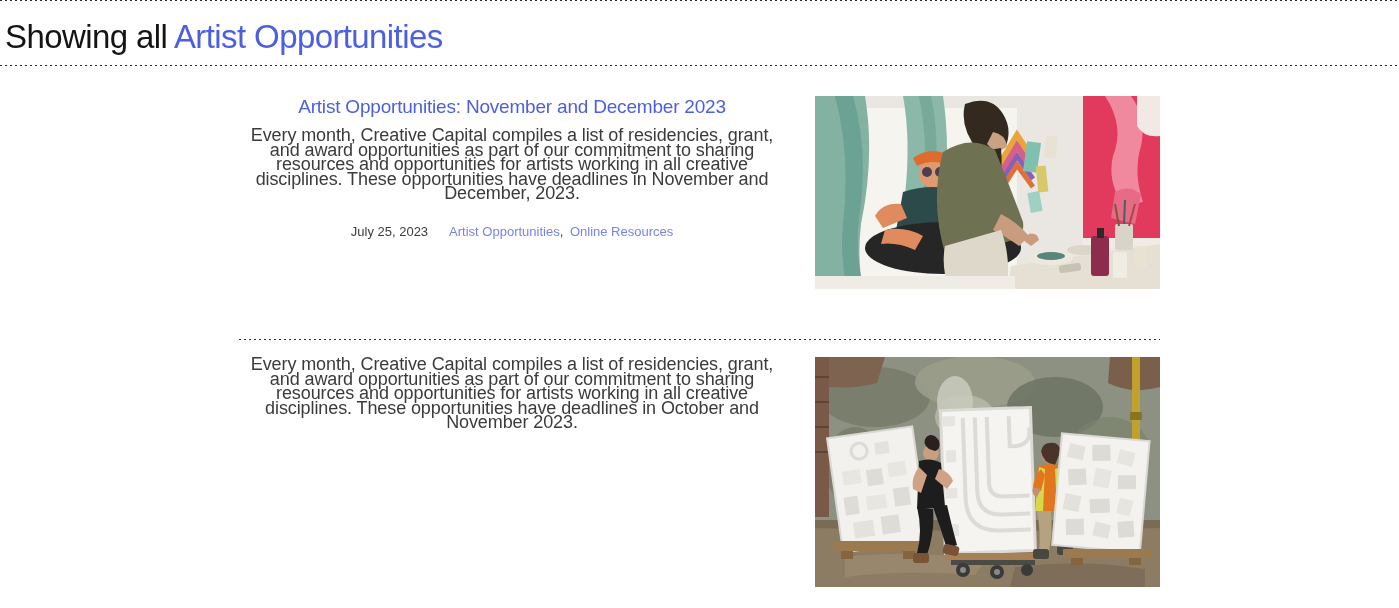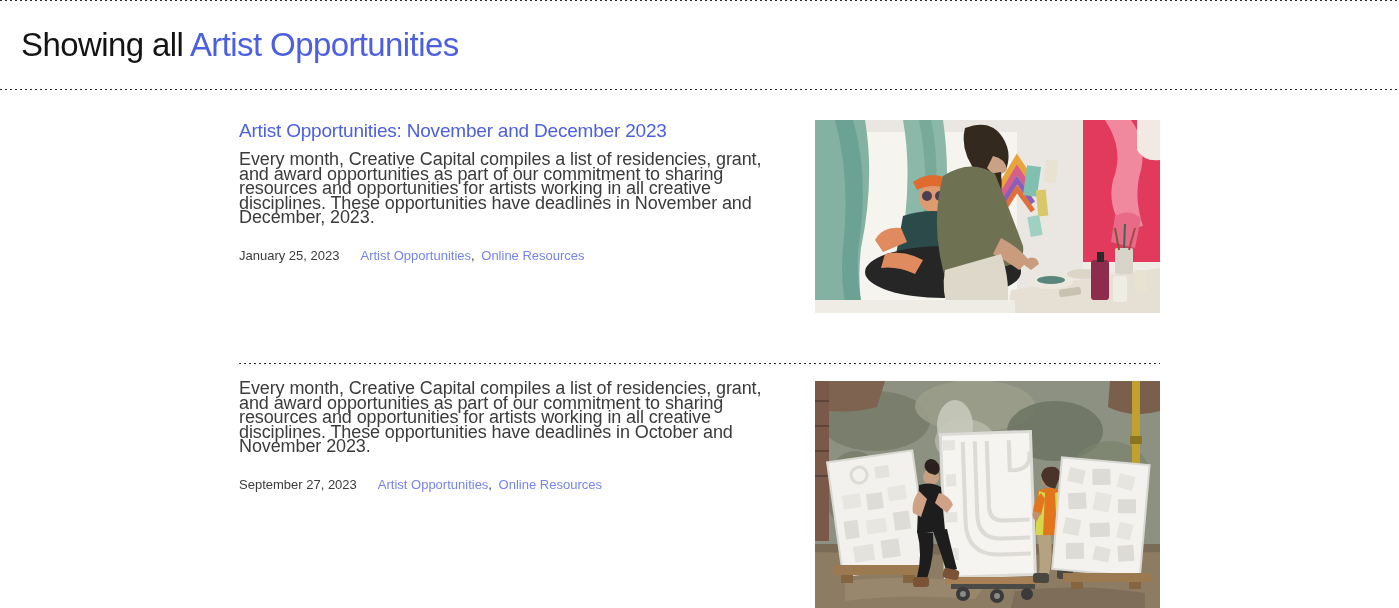--- a/index.html
+++ b/index.html
@@ -8,28 +8,29 @@
     font-family:"Liberation Sans", sans-serif;color:#3b3b3b;
     -webkit-font-smoothing:antialiased;
   }
   .dotted-rule{
     height:1px;border:0;margin:0;
     background-image:repeating-linear-gradient(90deg,#2b2b2b 0,#2b2b2b 2px,transparent 2px,transparent 5px);
   }
   
   .page-header{margin-top:8px;}
   .page-header h1{
-    margin:16px;padding:7px 0 8px 5px;
+    margin:0;padding:7px 0 8px 5px;
     font-size:33px;line-height:41px;font-weight:400;letter-spacing:-0.6px;color:#141414;
   }
   .page-header .accent{color:#4c5fe0;}
   
   .post{
     display:flex;justify-content:space-between;align-items:flex-start;
     padding:0 239px;
+    text-align:center;
   }
   .post.first{margin-top:30px;}
   .post.second{margin-top:17px;}
   .post-text{width:546px;}
   .post-title{
     margin:0 0 10px 0;font-size:19px;line-height:22px;font-weight:400;letter-spacing:-0.2px;
     color:#4c5fe0;cursor:pointer;display:block;text-decoration:none;
   }
   .post-excerpt{
     margin:0;font-size:18px;line-height:14.6px;letter-spacing:-0.1px;color:#3b3b3b;
@@ -50,21 +51,21 @@
 <div class="page-header">
   <h1><span>Showing all</span> <span class="accent">Artist Opportunities</span></h1>
 </div>
 <div class="dotted-rule"></div>
 
 <article class="post first">
   <div class="post-text">
     <a class="post-title">Artist Opportunities: November and December 2023</a>
     <p class="post-excerpt">Every month, Creative Capital compiles a list of residencies, grant, and award opportunities as part of our commitment to sharing resources and opportunities for artists working in all creative disciplines. These opportunities have deadlines in November and December, 2023.</p>
     <div class="post-meta">
-      <span class="post-date">January 25, 2023</span><a class="tag-link">Artist Opportunities</a><span class="tag-sep">,</span> <a class="tag-link">Online Resources</a>
+      <span class="post-date">July 25, 2023</span><a class="tag-link">Artist Opportunities</a><span class="tag-sep">,</span> <a class="tag-link">Online Resources</a>
     </div>
   </div>
   <a class="post-image" aria-label="artist-working-at-table-in-painting-studio">
     <svg width="345" height="193" viewBox="0 0 345 193">
       <rect width="345" height="193" fill="#eae7e2"></rect>
 
       <rect x="34" y="12" width="168" height="170" fill="#f6f4ef"></rect>
 
       <path d="M0,0 h50 q10,60 -4,128 q-4,35 2,65 H0 Z" fill="#83b1a2"></path>
       <path d="M20,0 q16,60 8,128 q-3,34 4,65 l16,0 q-8,-40 -4,-70 q10,-68 -6,-123 Z" fill="#6ca293"></path>
@@ -123,23 +124,20 @@
       <rect x="0" y="180" width="200" height="13" fill="#efece6"></rect>
     </svg>
   </a>
 </article>
 
 <div class="dotted-rule divider"></div>
 
 <article class="post second">
   <div class="post-text">
     <p class="post-excerpt">Every month, Creative Capital compiles a list of residencies, grant, and award opportunities as part of our commitment to sharing resources and opportunities for artists working in all creative disciplines. These opportunities have deadlines in October and November 2023.</p>
-    <div class="post-meta">
-      <span class="post-date">September 27, 2023</span><a class="tag-link">Artist Opportunities</a><span class="tag-sep">,</span> <a class="tag-link">Online Resources</a>
-    </div>
   </div>
   <a class="post-image" aria-label="two-people-moving-large-white-foam-sculpture-panels-in-warehouse">
     <svg width="345" height="230" viewBox="0 0 345 230">
       <rect width="345" height="230" fill="#8d9181"></rect>
 
       <ellipse cx="60" cy="40" rx="55" ry="30" fill="#747b66" opacity="0.8"></ellipse>
       <ellipse cx="160" cy="25" rx="60" ry="26" fill="#9a9d8a" opacity="0.9"></ellipse>
       <ellipse cx="150" cy="60" rx="30" ry="22" fill="#b9bcab" opacity="0.8"></ellipse>
       <ellipse cx="240" cy="50" rx="48" ry="30" fill="#6a7260" opacity="0.8"></ellipse>
       <ellipse cx="295" cy="95" rx="40" ry="35" fill="#79816c" opacity="0.7"></ellipse>

